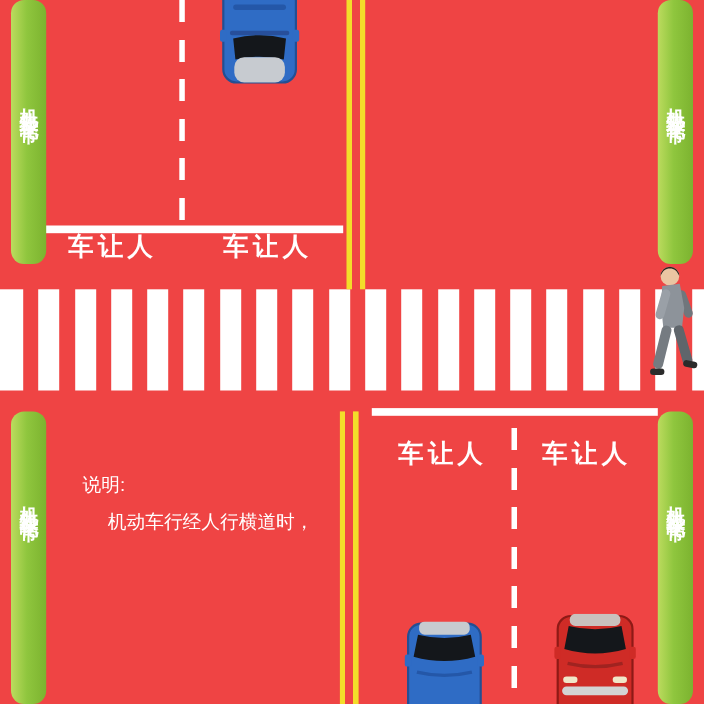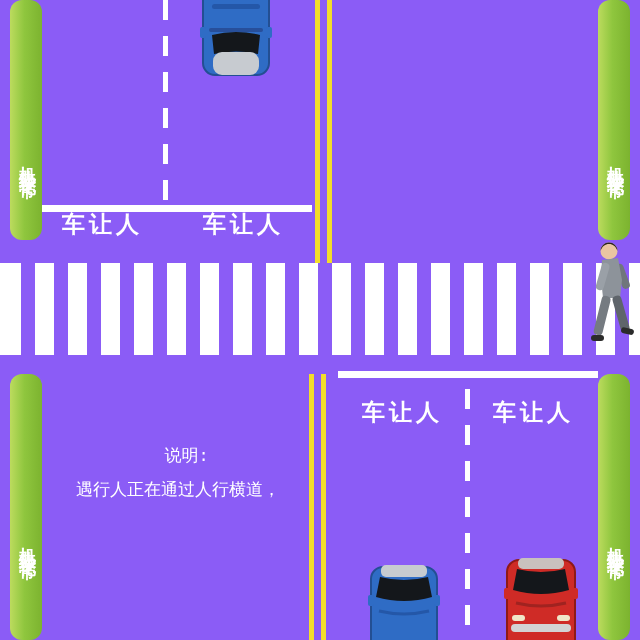--- a/index.html
+++ b/index.html
@@ -1,18 +1,18 @@
 <!DOCTYPE html>
 <html><head>
 <meta charset="utf-8">
 <style>
   html,body{margin:0;padding:0;background:#6e6e6e;}
   .stage{
-    position:relative;width:640px;height:640px;background:#8b5cf6;
-    overflow:hidden;font-family:Liberation Mono, monospace;text-align:center;
+    position:relative;width:640px;height:640px;background:#ef4444;
+    overflow:hidden;font-family:Liberation Sans, sans-serif;
   }
   
   .crosswalk{
     position:absolute;left:0;top:263px;width:640px;height:92px;
     background:repeating-linear-gradient(90deg,#ffffff 0 19px,rgba(0,0,0,0) 19px 33px);
     background-position:2px 0;
   }
   
   .dash-v{
     position:absolute;width:5px;
@@ -35,21 +35,21 @@
     color:#ffffff;font-weight:bold;font-size:17px;letter-spacing:4px;line-height:32px;
   }
   .belt.top .belt-label{margin-top:84px;}
   .belt.bottom .belt-label{margin-top:72px;}
   
   .yield{
     position:absolute;color:#ffffff;font-weight:bold;font-size:23px;letter-spacing:4px;
     white-space:nowrap;
   }
   
-  .explain{position:absolute;left:58px;top:440px;width:240px;color:#ffffff;font-size:17px;line-height:34px;}
+  .explain{position:absolute;left:58px;top:424px;width:240px;color:#ffffff;font-size:17px;line-height:34px;}
   .ex-line{white-space:nowrap;}
   .indent-0{padding-left:0;}
   .indent-1{padding-left:17px;}
   .indent-2{padding-left:40px;}
   .sprite{position:absolute;line-height:0;}
 </style>
 </head>
 <body>
 
 <div class="stage">
@@ -78,21 +78,21 @@
   </div>
   <div class="belt bottom" style="left:10px;top:374px;height:266px;">
     <span class="belt-label">机非绿化带</span>
   </div>
   <div class="belt bottom" style="left:598px;top:374px;height:266px;">
     <span class="belt-label">机非绿化带</span>
   </div>
 
   <div class="explain">
     <div class="ex-line indent-1">说明:</div>
-    <div class="ex-line indent-0">遇行人正在通过人行横道，</div>
+    <div class="ex-line indent-2">机动车行经人行横道时，</div>
   </div>
 
   <div class="sprite" style="left:199px;top:0;">
     <svg width="74" height="77" viewBox="0 0 74 77" xmlns="http://www.w3.org/2000/svg">
       <rect x="4" y="-18" width="66" height="93" rx="12" fill="#2f6cc5" stroke="#234f93" stroke-width="2"></rect>
       <rect x="13" y="4" width="48" height="5" rx="2.5" fill="#2457a8"></rect>
       <rect x="10" y="28" width="54" height="4" rx="2" fill="#274f9b"></rect>
       <rect x="1" y="27" width="6" height="11" rx="2" fill="#2f6cc5"></rect>
       <rect x="67" y="27" width="6" height="11" rx="2" fill="#2f6cc5"></rect>
       <path d="M13 35 Q37 29 61 35 L59 54 Q37 49 15 54 Z" fill="#14171b"></path>

